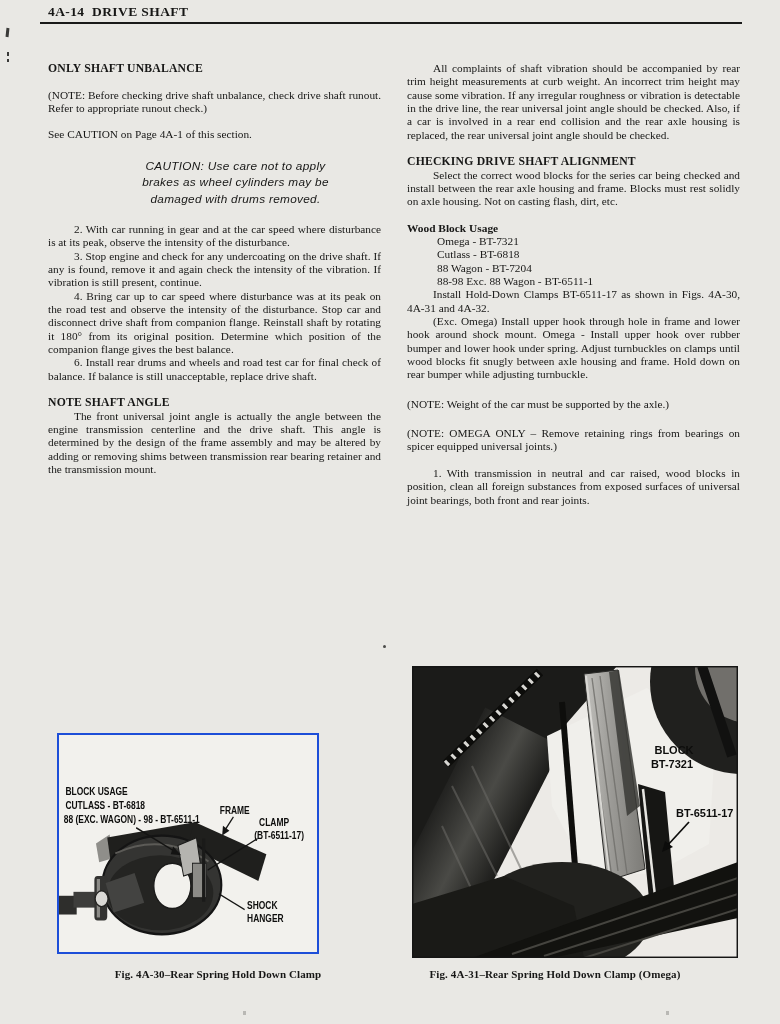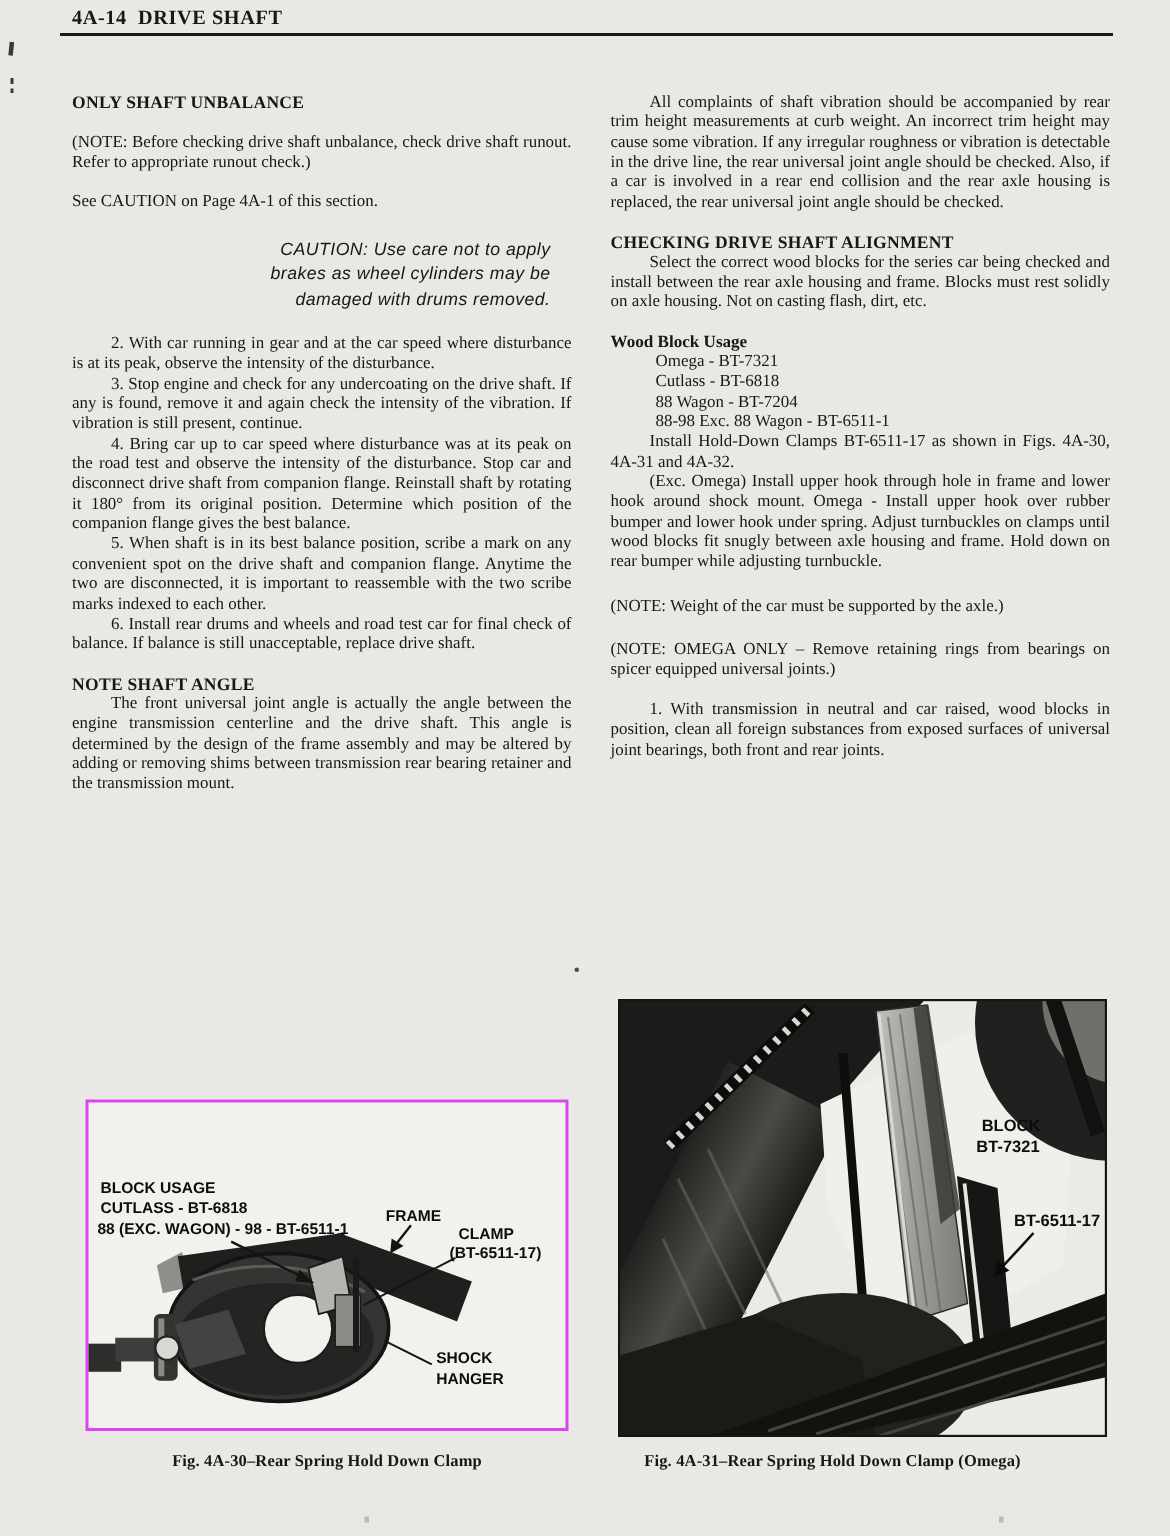--- a/index.html
+++ b/index.html
@@ -28,26 +28,26 @@
   .gap-lg { margin-top:16px !important; }
   .gap-xl { margin-top:24px !important; }
   h2.sect {
     font-size:11.7px; line-height:13.5px; margin:0; letter-spacing:.2px;
     text-align:left; font-weight:bold;
   }
   h3.sub { font-size:11.4px; line-height:13.4px; margin:0; text-align:left; font-weight:bold; }
   .caution {
     font-family:"Liberation Sans", sans-serif; font-style:italic;
     font-size:11.8px; line-height:16.5px; letter-spacing:.3px;
-    margin:16px 14px 16px 56px; text-align:right;
+    margin:16px 14px 16px 56px; text-align:center;
   }
   .wood-item { margin-left:30px; text-align:left; }
   .figure-box {
-    position:absolute; left:57px; top:733px; width:322px; height:221px;
-    border:2px solid #d946ef; background:#f2f1ed;
+    position:absolute; left:57px; top:733px; width:262px; height:221px;
+    border:2px solid #1d4ed8; background:#f2f1ed;
   }
   .photo-box {
     position:absolute; left:412px; top:666px; width:326px; height:292px;
     background:#e9e8e4;
   }
   .caption {
     position:absolute; top:968px; text-align:center;
     font-weight:bold; font-size:11px; letter-spacing:.1px;
   }
   .caption-left  { left:57px;  width:322px; }
@@ -86,21 +86,20 @@
       <p class="gap">(NOTE:  Before checking drive shaft unbalance, check drive shaft runout. Refer to appropriate runout check.)</p>
       <p class="gap">See CAUTION on Page 4A-1 of this section.</p>
       <div class="caution">
         <div>CAUTION:  Use care not to apply</div>
         <div>brakes as wheel cylinders may be</div>
         <div>damaged with drums removed.</div>
       </div>
       <p class="ind">2. With car running in gear and at the car speed where disturbance is at its peak, observe the intensity of the disturbance.</p>
       <p class="ind">3. Stop engine and check for any undercoating on the drive shaft. If any is found, remove it and again check the intensity of the vibration. If vibration is still present, continue.</p>
       <p class="ind">4. Bring car up to car speed where disturbance was at its peak on the road test and observe the intensity of the disturbance. Stop car and disconnect drive shaft from companion flange. Reinstall shaft by rotating it 180° from its original position. Determine which position of the companion flange gives the best balance.</p>
-      <p class="ind">5. When shaft is in its best balance position, scribe a mark on any convenient spot on the drive shaft and companion flange. Anytime the two are disconnected, it is important to reassemble with the two scribe marks indexed to each other.</p>
       <p class="ind">6. Install rear drums and wheels and road test car for final check of balance. If balance is still unacceptable, replace drive shaft.</p>
       <h2 class="sect gap">NOTE SHAFT ANGLE</h2>
       <p class="ind">The front universal joint angle is actually the angle between the engine transmission centerline and the drive shaft. This angle is determined by the design of the frame assembly and may be altered by adding or removing shims between transmission rear bearing retainer and the transmission mount.</p>
     </div>
 
     <div class="col">
       <p class="ind">All complaints of shaft vibration should be accompanied by rear trim height measurements at curb weight. An incorrect trim height may cause some vibration. If any irregular roughness or vibration is detectable in the drive line, the rear universal joint angle should be checked. Also, if a car is involved in a rear end collision and the rear axle housing is replaced, the rear universal joint angle should be checked.</p>
       <h2 class="sect gap">CHECKING DRIVE SHAFT ALIGNMENT</h2>
       <p class="ind">Select the correct wood blocks for the series car being checked and install between the rear axle housing and frame. Blocks must rest solidly on axle housing. Not on casting flash, dirt, etc.</p>
       <h3 class="sub gap">Wood Block Usage</h3>

